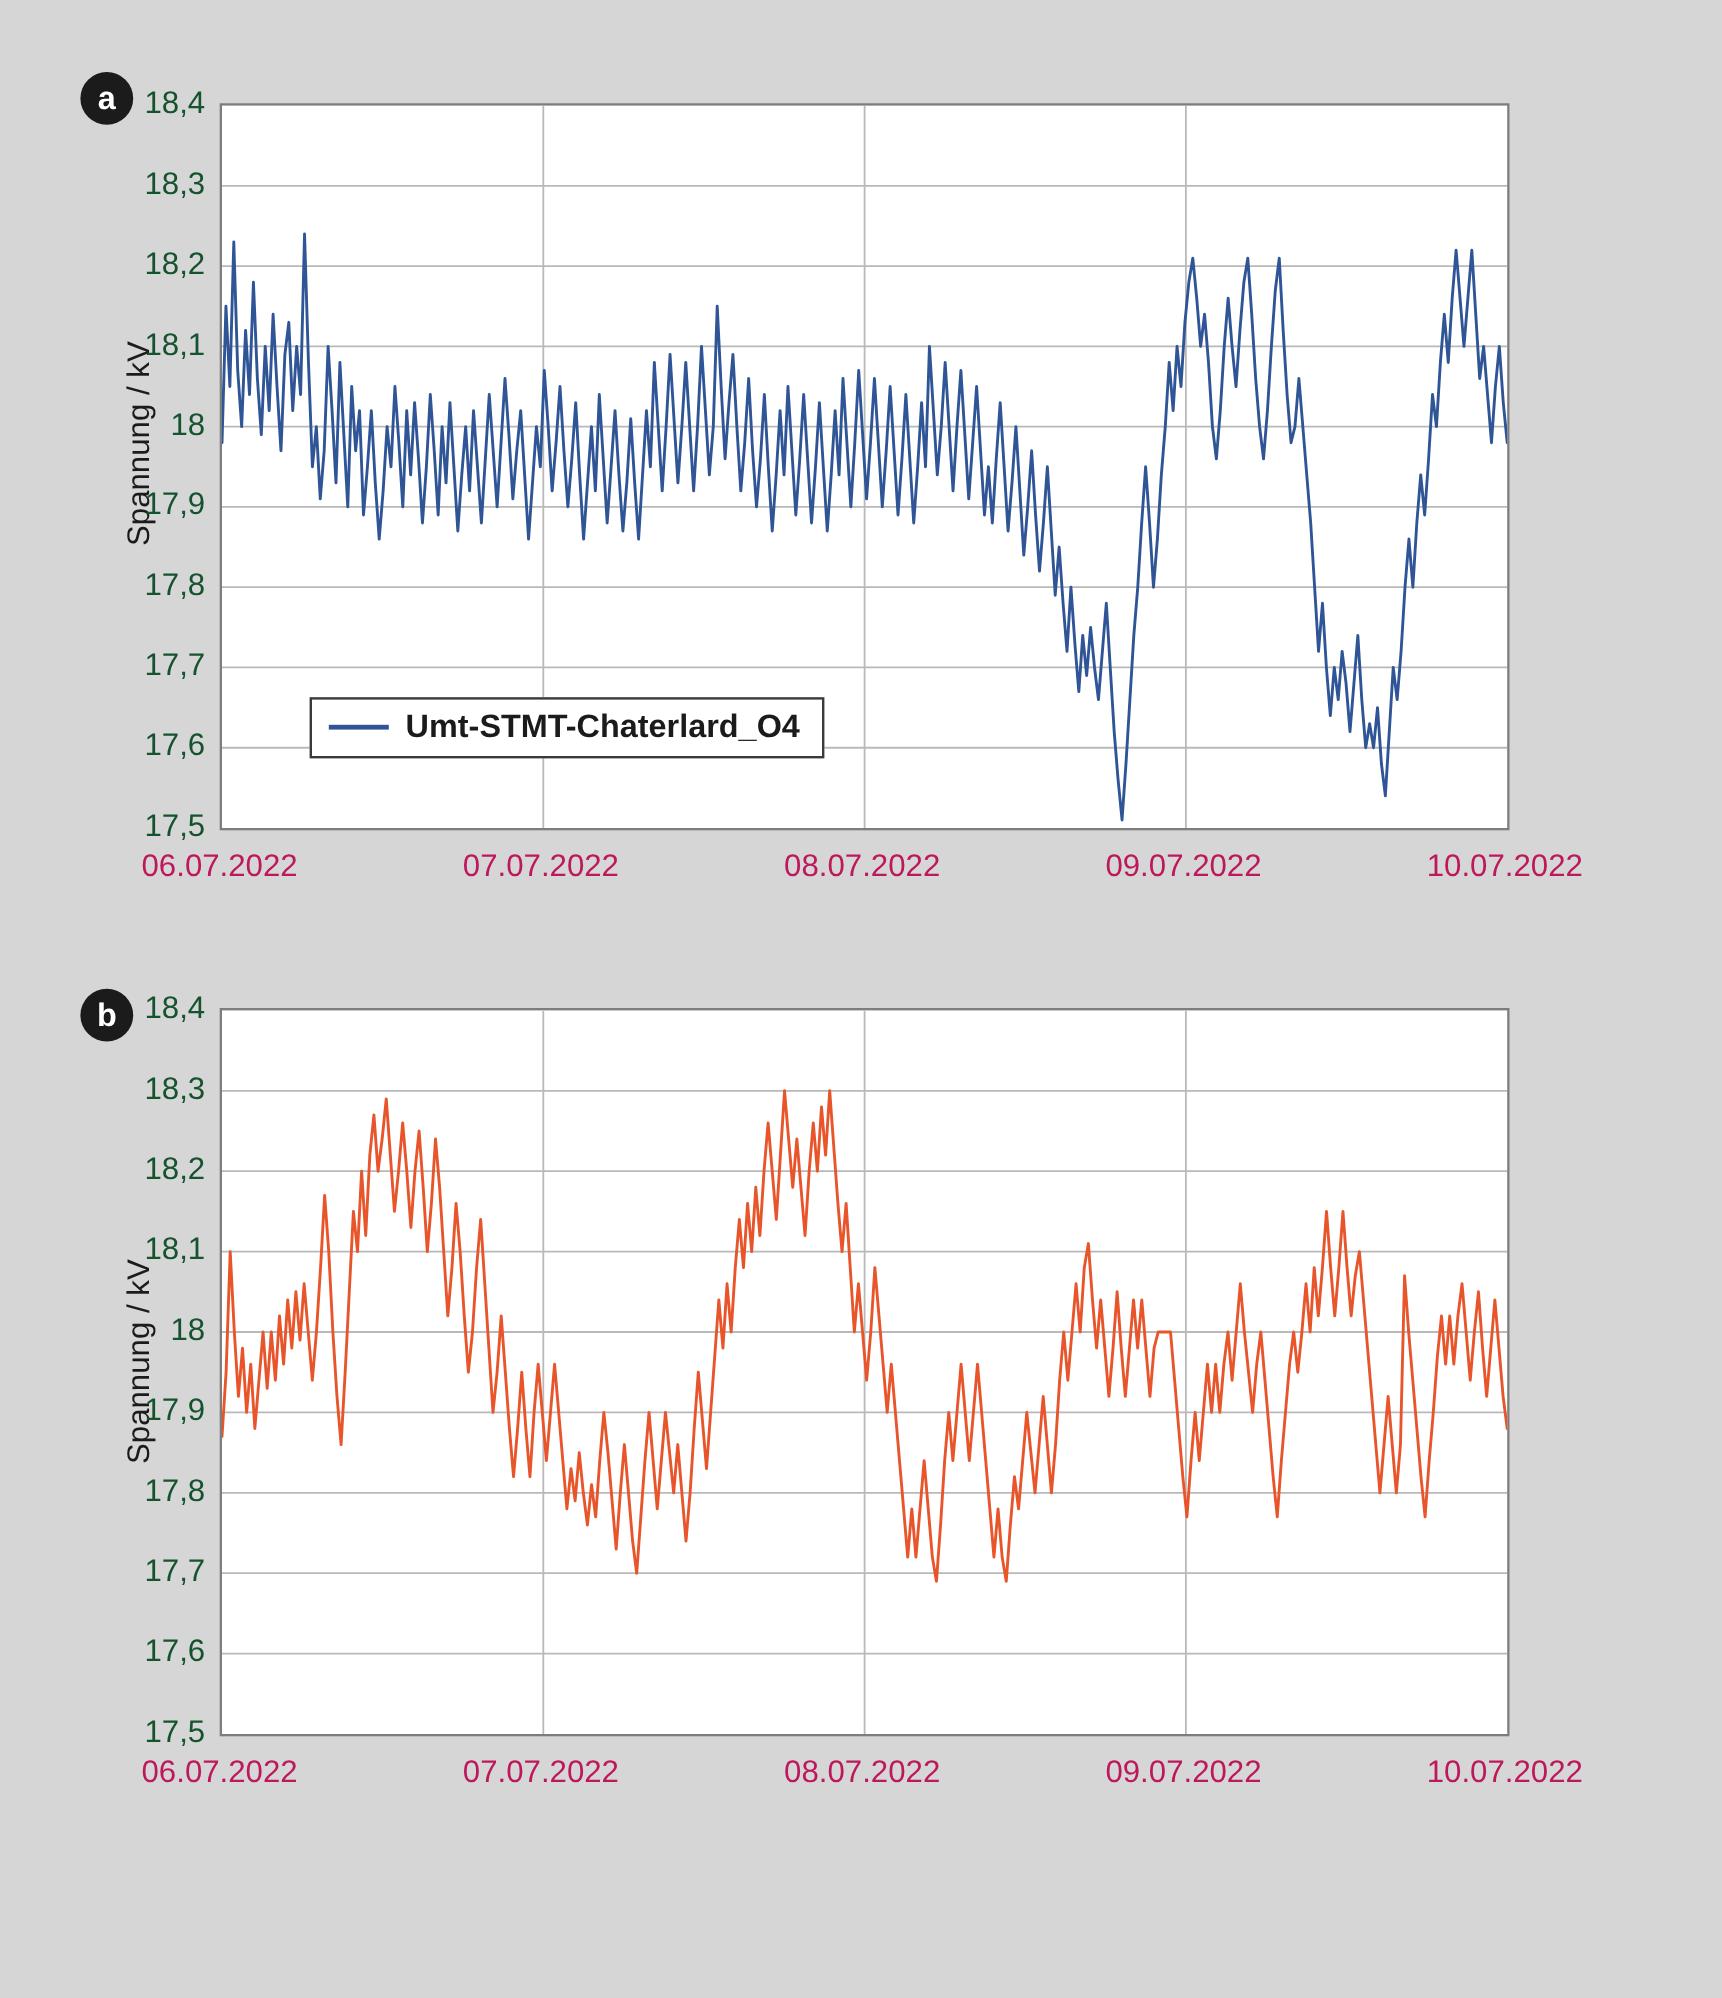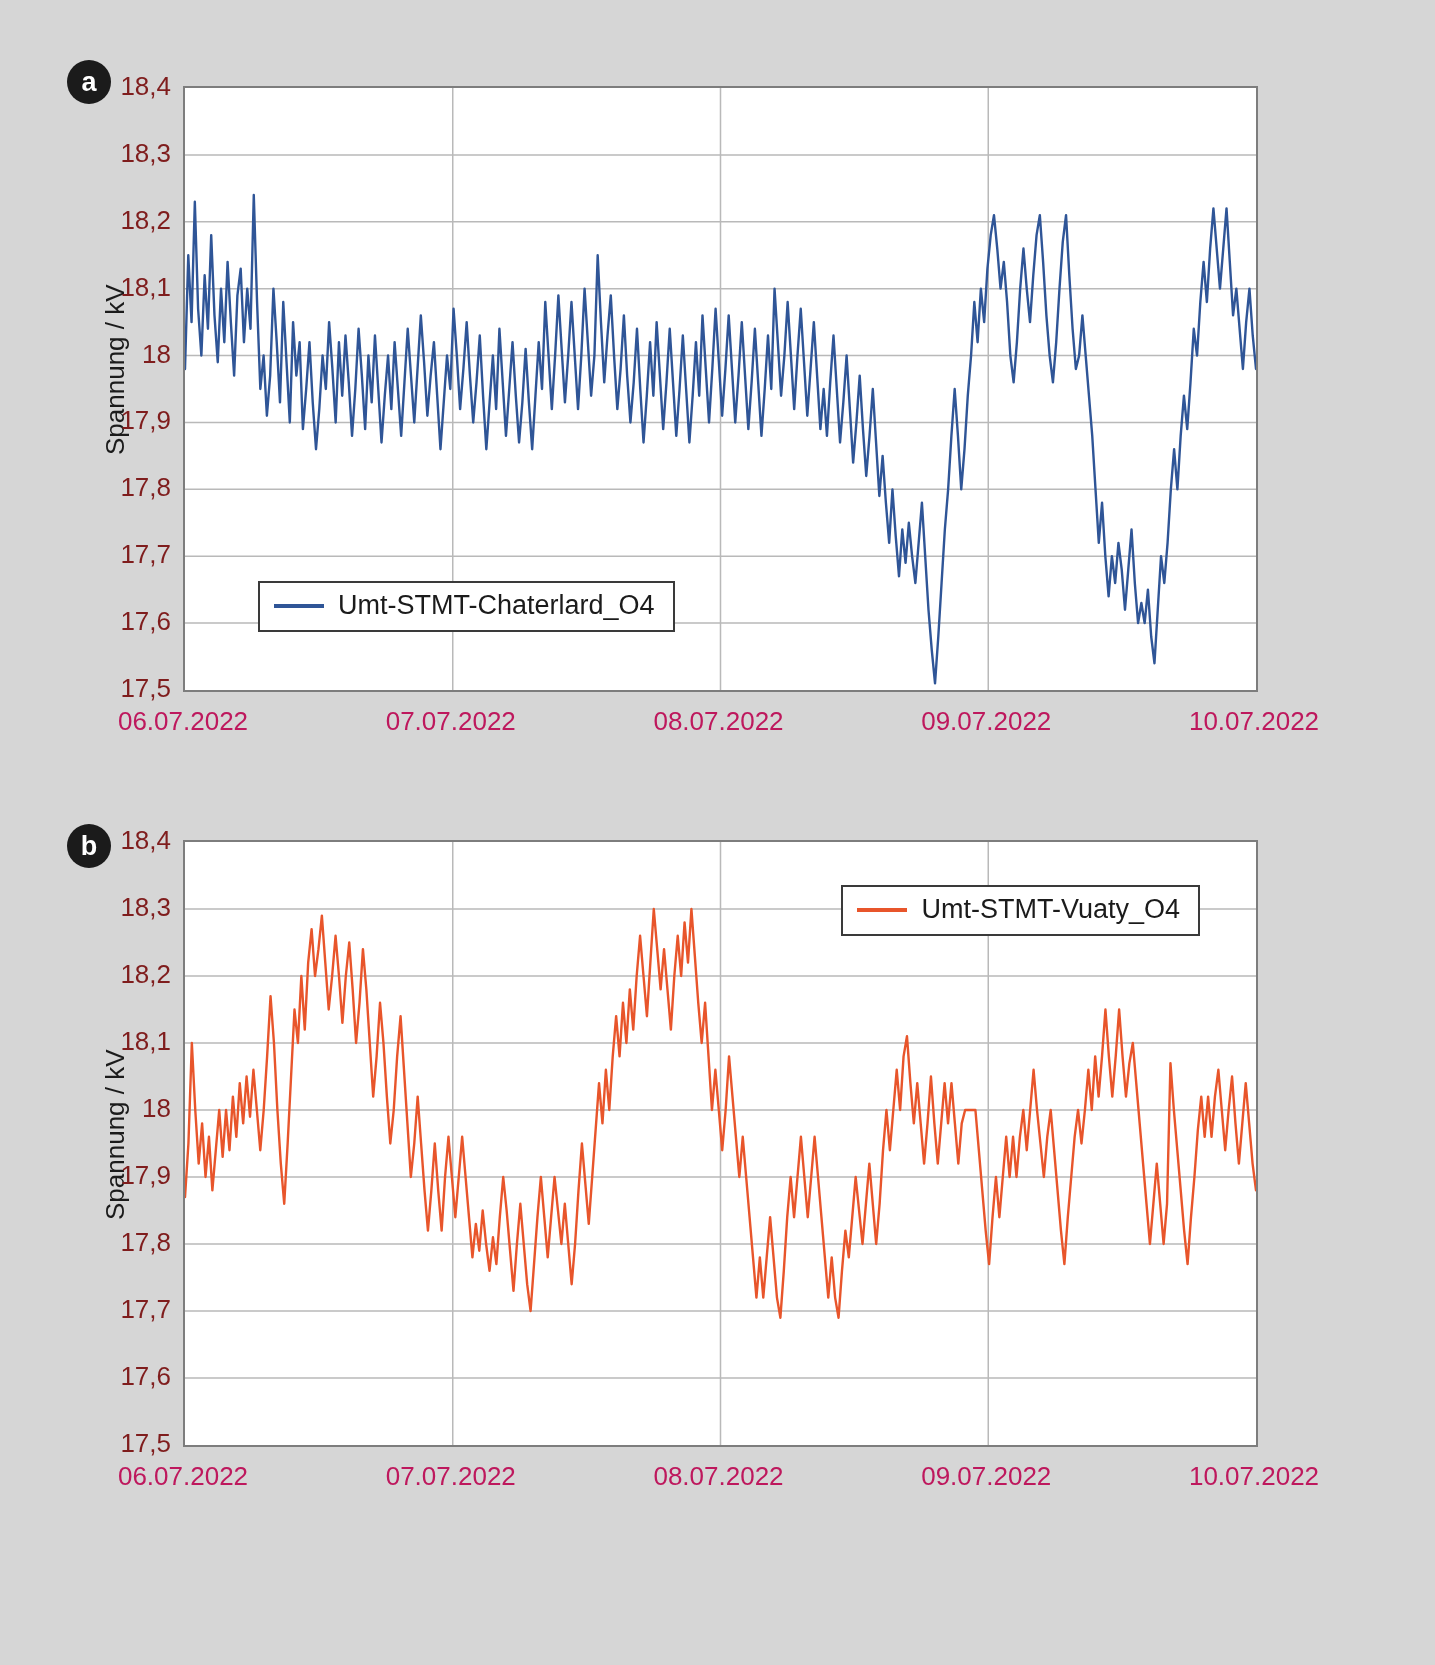--- a/index.html
+++ b/index.html
@@ -75,21 +75,21 @@
     width: 100%;
     height: 100%;
     display: block;
   }
   .ytick {
     position: absolute;
     right: 100%;
     margin-right: 12px;
     transform: translateY(-50%);
     font-size: 26px;
-    color: #7f1d1d;
+    color: #14532d;
     white-space: nowrap;
   }
   .xtick {
     position: absolute;
     top: 100%;
     margin-top: 14px;
     transform: translateX(-50%);
     font-size: 26px;
     color: #be185d;
     white-space: nowrap;
@@ -108,21 +108,21 @@
     height: 0;
     border-top-width: 4px;
     border-top-style: solid;
     margin-right: 14px;
   }
   .legend-text {
     font-size: 27px;
     color: #1b1b1b;
     white-space: nowrap;
   }
-  #legend-a { left: 75px; top: 495px; }
+  #legend-a { left: 75px; top: 495px; font-weight: bold; }
   #legend-b { right: 58px; top: 45px; }
 </style>
 </head>
 <body>
 
 <div class="page">
 
   <div class="panel" id="panel-a">
     <div class="panel-badge">a</div>
     <div class="ylabel">Spannung / kV</div>
@@ -178,24 +178,20 @@
             <line x1="0" x2="1071" y1="267.99999999999943" y2="267.99999999999943" stroke="#b9b9b9" stroke-width="1.5"></line>
             <line x1="0" x2="1071" y1="201.00000000000085" y2="201.00000000000085" stroke="#b9b9b9" stroke-width="1.5"></line>
             <line x1="0" x2="1071" y1="133.99999999999972" y2="133.99999999999972" stroke="#b9b9b9" stroke-width="1.5"></line>
             <line x1="0" x2="1071" y1="67.00000000000102" y2="67.00000000000102" stroke="#b9b9b9" stroke-width="1.5"></line>
             <line x1="267.75" x2="267.75" y1="0" y2="603" stroke="#b9b9b9" stroke-width="1.5"></line>
             <line x1="535.5" x2="535.5" y1="0" y2="603" stroke="#b9b9b9" stroke-width="1.5"></line>
             <line x1="803.25" x2="803.25" y1="0" y2="603" stroke="#b9b9b9" stroke-width="1.5"></line>
             <path d="M0.00 355.10 L3.42 301.50 L6.84 201.00 L10.27 268.00 L13.69 321.60 L17.11 281.40 L20.53 335.00 L23.95 294.80 L27.37 348.40 L30.80 308.20 L34.22 268.00 L37.64 314.90 L41.06 268.00 L44.48 308.20 L47.90 254.60 L51.33 294.80 L54.75 241.20 L58.17 281.40 L61.59 234.50 L65.01 274.70 L68.43 227.80 L71.86 268.00 L75.28 308.20 L78.70 268.00 L82.12 214.40 L85.54 154.10 L88.96 201.00 L92.39 268.00 L95.81 321.60 L99.23 361.80 L102.65 301.50 L106.07 234.50 L109.50 167.50 L112.92 201.00 L116.34 134.00 L119.76 187.60 L123.18 120.60 L126.60 87.10 L130.03 134.00 L133.45 107.20 L136.87 73.70 L140.29 120.60 L143.71 167.50 L147.13 134.00 L150.56 93.80 L153.98 134.00 L157.40 180.90 L160.82 134.00 L164.24 100.50 L167.66 147.40 L171.09 201.00 L174.51 160.80 L177.93 107.20 L181.35 147.40 L184.77 201.00 L188.19 254.60 L191.62 214.40 L195.04 160.80 L198.46 201.00 L201.88 254.60 L205.30 301.50 L208.73 268.00 L212.15 214.40 L215.57 174.20 L218.99 227.80 L222.41 281.40 L225.83 335.00 L229.26 301.50 L232.68 254.60 L236.10 301.50 L239.52 348.40 L242.94 388.60 L246.36 348.40 L249.79 301.50 L253.21 348.40 L256.63 388.60 L260.05 335.00 L263.47 294.80 L266.89 335.00 L270.32 375.20 L273.74 335.00 L277.16 294.80 L280.58 335.00 L284.00 375.20 L287.42 415.40 L290.85 381.90 L294.27 408.70 L297.69 368.50 L301.11 402.00 L304.53 428.80 L307.96 395.30 L311.38 422.10 L314.80 375.20 L318.22 335.00 L321.64 368.50 L325.06 408.70 L328.49 448.90 L331.91 402.00 L335.33 361.80 L338.75 402.00 L342.17 442.20 L345.59 469.00 L349.02 422.10 L352.44 375.20 L355.86 335.00 L359.28 375.20 L362.70 415.40 L366.12 375.20 L369.55 335.00 L372.97 368.50 L376.39 402.00 L379.81 361.80 L383.23 402.00 L386.65 442.20 L390.08 402.00 L393.50 348.40 L396.92 301.50 L400.34 341.70 L403.76 381.90 L407.19 335.00 L410.61 288.10 L414.03 241.20 L417.45 281.40 L420.87 227.80 L424.29 268.00 L427.72 214.40 L431.14 174.20 L434.56 214.40 L437.98 160.80 L441.40 201.00 L444.82 147.40 L448.25 187.60 L451.67 134.00 L455.09 93.80 L458.51 134.00 L461.93 174.20 L465.35 120.60 L468.78 67.00 L472.20 107.20 L475.62 147.40 L479.04 107.20 L482.46 147.40 L485.88 187.60 L489.31 134.00 L492.73 93.80 L496.15 134.00 L499.57 80.40 L502.99 120.60 L506.42 67.00 L509.84 113.90 L513.26 160.80 L516.68 201.00 L520.10 160.80 L523.52 214.40 L526.95 268.00 L530.37 227.80 L533.79 268.00 L537.21 308.20 L540.63 268.00 L544.05 214.40 L547.48 254.60 L550.90 294.80 L554.32 335.00 L557.74 294.80 L561.16 335.00 L564.58 375.20 L568.01 415.40 L571.43 455.60 L574.85 415.40 L578.27 455.60 L581.69 415.40 L585.12 375.20 L588.54 415.40 L591.96 455.60 L595.38 475.70 L598.80 428.80 L602.22 375.20 L605.65 335.00 L609.07 375.20 L612.49 335.00 L615.91 294.80 L619.33 335.00 L622.75 375.20 L626.18 335.00 L629.60 294.80 L633.02 335.00 L636.44 375.20 L639.86 415.40 L643.28 455.60 L646.71 415.40 L650.13 455.60 L653.55 475.70 L656.97 428.80 L660.39 388.60 L663.81 415.40 L667.24 375.20 L670.66 335.00 L674.08 368.50 L677.50 402.00 L680.92 361.80 L684.35 321.60 L687.77 361.80 L691.19 402.00 L694.61 361.80 L698.03 308.20 L701.45 268.00 L704.88 308.20 L708.30 268.00 L711.72 227.80 L715.14 268.00 L718.56 214.40 L721.98 194.30 L725.41 241.20 L728.83 281.40 L732.25 241.20 L735.67 281.40 L739.09 321.60 L742.51 281.40 L745.94 234.50 L749.36 281.40 L752.78 321.60 L756.20 281.40 L759.62 241.20 L763.04 281.40 L766.47 241.20 L769.89 281.40 L773.31 321.60 L776.73 281.40 L780.15 268.00 L783.58 268.00 L787.00 268.00 L790.42 268.00 L793.84 308.20 L797.26 348.40 L800.68 388.60 L804.11 422.10 L807.53 375.20 L810.95 335.00 L814.37 375.20 L817.79 335.00 L821.21 294.80 L824.64 335.00 L828.06 294.80 L831.48 335.00 L834.90 294.80 L838.32 268.00 L841.74 308.20 L845.17 268.00 L848.59 227.80 L852.01 268.00 L855.43 301.50 L858.85 335.00 L862.27 294.80 L865.70 268.00 L869.12 308.20 L872.54 348.40 L875.96 388.60 L879.38 422.10 L882.81 375.20 L886.23 335.00 L889.65 294.80 L893.07 268.00 L896.49 301.50 L899.91 268.00 L903.34 227.80 L906.76 268.00 L910.18 214.40 L913.60 254.60 L917.02 214.40 L920.44 167.50 L923.87 214.40 L927.29 254.60 L930.71 214.40 L934.13 167.50 L937.55 214.40 L940.97 254.60 L944.40 221.10 L947.82 201.00 L951.24 241.20 L954.66 281.40 L958.08 321.60 L961.50 361.80 L964.93 402.00 L968.35 361.80 L971.77 321.60 L975.19 361.80 L978.61 402.00 L982.04 361.80 L985.46 221.10 L988.88 268.00 L992.30 308.20 L995.72 348.40 L999.14 388.60 L1002.57 422.10 L1005.99 375.20 L1009.41 335.00 L1012.83 288.10 L1016.25 254.60 L1019.67 294.80 L1023.10 254.60 L1026.52 294.80 L1029.94 254.60 L1033.36 227.80 L1036.78 268.00 L1040.20 308.20 L1043.63 268.00 L1047.05 234.50 L1050.47 281.40 L1053.89 321.60 L1057.31 281.40 L1060.73 241.20 L1064.16 281.40 L1067.58 321.60 L1071.00 348.40" fill="none" stroke="#e8552b" stroke-width="2.4" stroke-linejoin="round" stroke-linecap="round"></path>
           </svg>
         </div>
-      <div class="legend" id="legend-b">
-        <span class="legend-line" style="border-top-color: rgb(232, 85, 43);"></span>
-        <span class="legend-text">Umt-STMT-Vuaty_O4</span>
-      </div>
     <div class="ytick" style="top: 603px;">17,5</div>
         <div class="ytick" style="top: 536px;">17,6</div>
         <div class="ytick" style="top: 469px;">17,7</div>
         <div class="ytick" style="top: 402px;">17,8</div>
         <div class="ytick" style="top: 335px;">17,9</div>
         <div class="ytick" style="top: 268px;">18</div>
         <div class="ytick" style="top: 201px;">18,1</div>
         <div class="ytick" style="top: 134px;">18,2</div>
         <div class="ytick" style="top: 67px;">18,3</div>
         <div class="ytick" style="top: 0px;">18,4</div>

